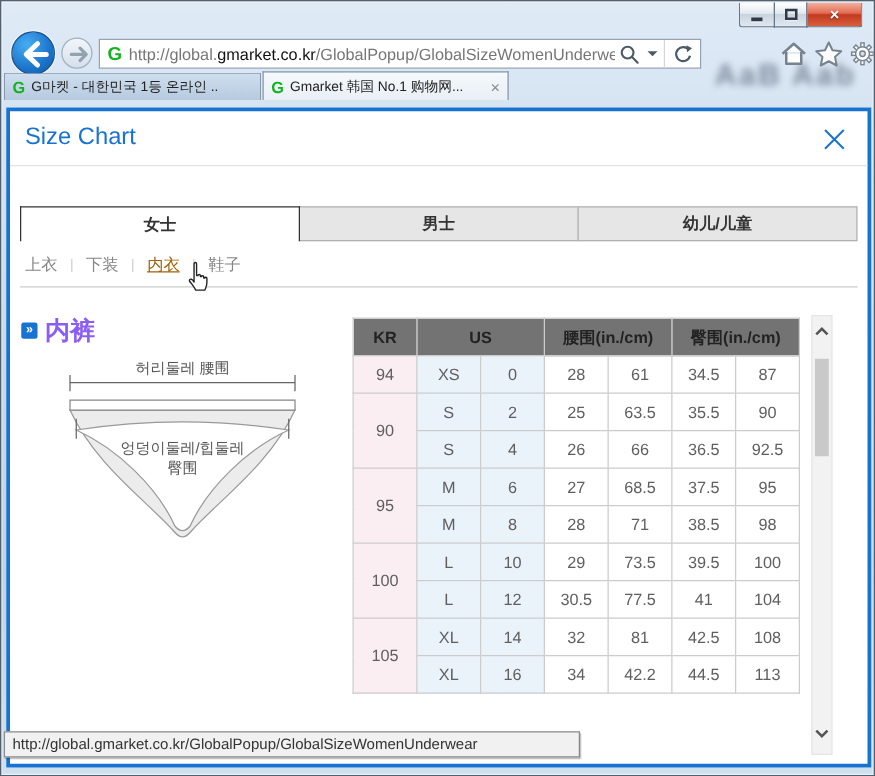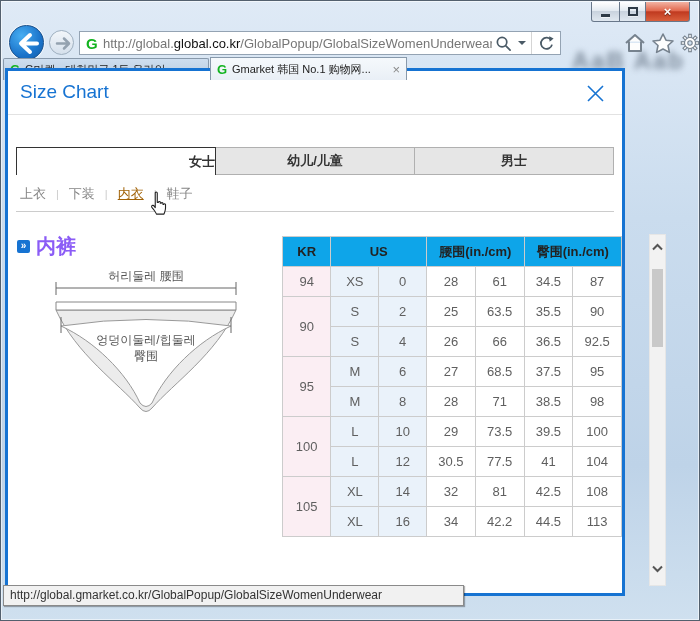--- a/index.html
+++ b/index.html
@@ -51,49 +51,49 @@
     padding:0 6px;border:1px solid #8899ab;border-bottom:none;z-index:1;}
   .tab .g-fav{font-size:13px;width:15px;}
   .tab-label{white-space:nowrap;overflow:hidden;max-width:150px;}
   .tab.inactive{left:2px;width:206px;border-radius:2px 2px 0 0;
     background:linear-gradient(#cedeef,#b7cade);}
   .tab.active{left:209px;width:197px;top:56px;height:23px;z-index:3;
     background:linear-gradient(#f5f9fc,#e9eff6);}
   .tab-close{margin-left:auto;color:#8a8a8a;font-size:13px;line-height:1;padding-left:8px;}
 
   
-  .page{position:absolute;left:4px;top:67px;width:620px;height:528px;background:#fff;
+  .page{position:absolute;left:4px;top:85px;width:692px;height:528px;background:#fff;
     border:3px solid #1673d2;z-index:2;}
   .page-title{position:absolute;left:12px;top:10px;font-size:19px;color:#1673d2;}
   .popup-close{position:absolute;right:17px;top:13px;width:19px;height:19px;cursor:pointer;}
   .hr1{position:absolute;left:0;right:0;top:43px;border-top:1px solid #e2e2e2;}
   .hr2{position:absolute;left:8px;right:8px;top:140px;border-top:1px solid #ccc;}
 
   .cat-tabs{position:absolute;left:8px;right:8px;top:76px;height:28px;display:flex;}
   .cat-tab{flex:1;display:flex;align-items:center;justify-content:center;font-size:13px;font-weight:bold;
     color:#333;background:#e6e6e6;border:1px solid #b0b0b0;margin-left:-1px;cursor:pointer;}
-  .cat-tab:first-child{margin-left:0;justify-content:flex-end;}
+  .cat-tab:first-child{margin-left:0;}
   .cat-tab.active{background:#fff;border:1px solid #333;border-bottom:none;z-index:2;}
 
   .subnav{position:absolute;left:12px;top:114px;display:flex;align-items:center;gap:10px;font-size:13px;color:#858585;}
   .subnav .sep{color:#ccc;font-size:11px;}
   .subnav .link{cursor:pointer;}
   .subnav .link.active{color:#a16207;text-decoration:underline;}
 
   .section-head{position:absolute;left:9px;top:162px;display:flex;align-items:center;gap:6px;}
   .marker{width:13px;height:13px;background:#1673d2;color:#fff;font-size:10px;line-height:12px;
     text-align:center;border-radius:2px;font-weight:bold;}
   .section-title{font-size:20px;font-weight:bold;color:#8b5cf6;}
 
   .diagram{position:absolute;left:38px;top:198px;}
 
   .size-table{position:absolute;left:274px;top:165px;border-collapse:collapse;table-layout:fixed;}
   .size-table th,.size-table td{border:1px solid #ccc;width:51px;height:30px;text-align:center;
     font-size:13px;padding:0;}
-  .size-table th{background:#0ea5e9;color:#222;font-weight:bold;}
+  .size-table th{background:#737373;color:#222;font-weight:bold;}
   .size-table td{color:#5f5f5f;}
   .size-table td.kr{background:#fbeef3;}
   .size-table td.us{background:#eaf2fa;}
 
   .scrollbar{position:absolute;left:641px;top:163px;width:17px;height:352px;background:#f2f2f2;
     border:1px solid #e6e6e6;}
   .sb-up{position:absolute;left:1px;top:8px;}
   .sb-down{position:absolute;left:1px;bottom:12px;}
   .sb-thumb{position:absolute;left:2px;right:2px;top:34px;height:78px;background:#c9c9c9;cursor:pointer;}
 
@@ -128,21 +128,21 @@
     </svg>
   </div>
   <div class="nav-btn fwd">
     <svg width="25" height="25" viewBox="0 0 25 25">
       <path d="M14 7.5 L19 12.5 L14 17.5 M7 12.5 H18.5" fill="none" stroke="#94a2b0" stroke-width="2.5" stroke-linecap="round" stroke-linejoin="round"></path>
     </svg>
   </div>
 
   <div class="urlbar">
     <span class="g-fav">G</span>
-    <span class="url"><span class="dim">http://global.</span><span class="dom">global.co.kr</span><span class="dim">/GlobalPopup/GlobalSizeWomenUnderwear</span></span>
+    <span class="url"><span class="dim">http://global.</span><span class="dom">gmarket.co.kr</span><span class="dim">/GlobalPopup/GlobalSizeWomenUnderwear</span></span>
     <span class="url-ic">
       <svg width="17" height="17" viewBox="0 0 18 18">
           <circle cx="7.5" cy="7.5" r="5" fill="none" stroke="#4a5a66" stroke-width="1.8"></circle>
           <line x1="11.5" y1="11.5" x2="16" y2="16" stroke="#4a5a66" stroke-width="1.8" stroke-linecap="round"></line>
         </svg>
     </span>
     <span class="url-ic">
         <span class="caret-down"></span>
       </span>
     <span class="url-ic ic-refresh">
@@ -196,24 +196,24 @@
     <svg class="popup-close" viewBox="0 0 19 19">
       <path d="M2 2 L17 17 M17 2 L2 17" stroke="#1673d2" stroke-width="1.6" fill="none"></path>
     </svg>
     <div class="hr1"></div>
 
     <div class="cat-tabs">
       <div class="cat-tab active">
           <span>女士</span>
         </div>
       <div class="cat-tab">
-          <span>幼儿/儿童</span>
+          <span>男士</span>
         </div>
       <div class="cat-tab">
-          <span>男士</span>
+          <span>幼儿/儿童</span>
         </div>
     </div>
 
     <div class="subnav">
       <span class="link">上衣</span>
       <span class="sep">|</span>
       <span class="link">下装</span>
       <span class="sep">|</span>
       <span class="link active">内衣</span>
       <span class="sep">|</span>

